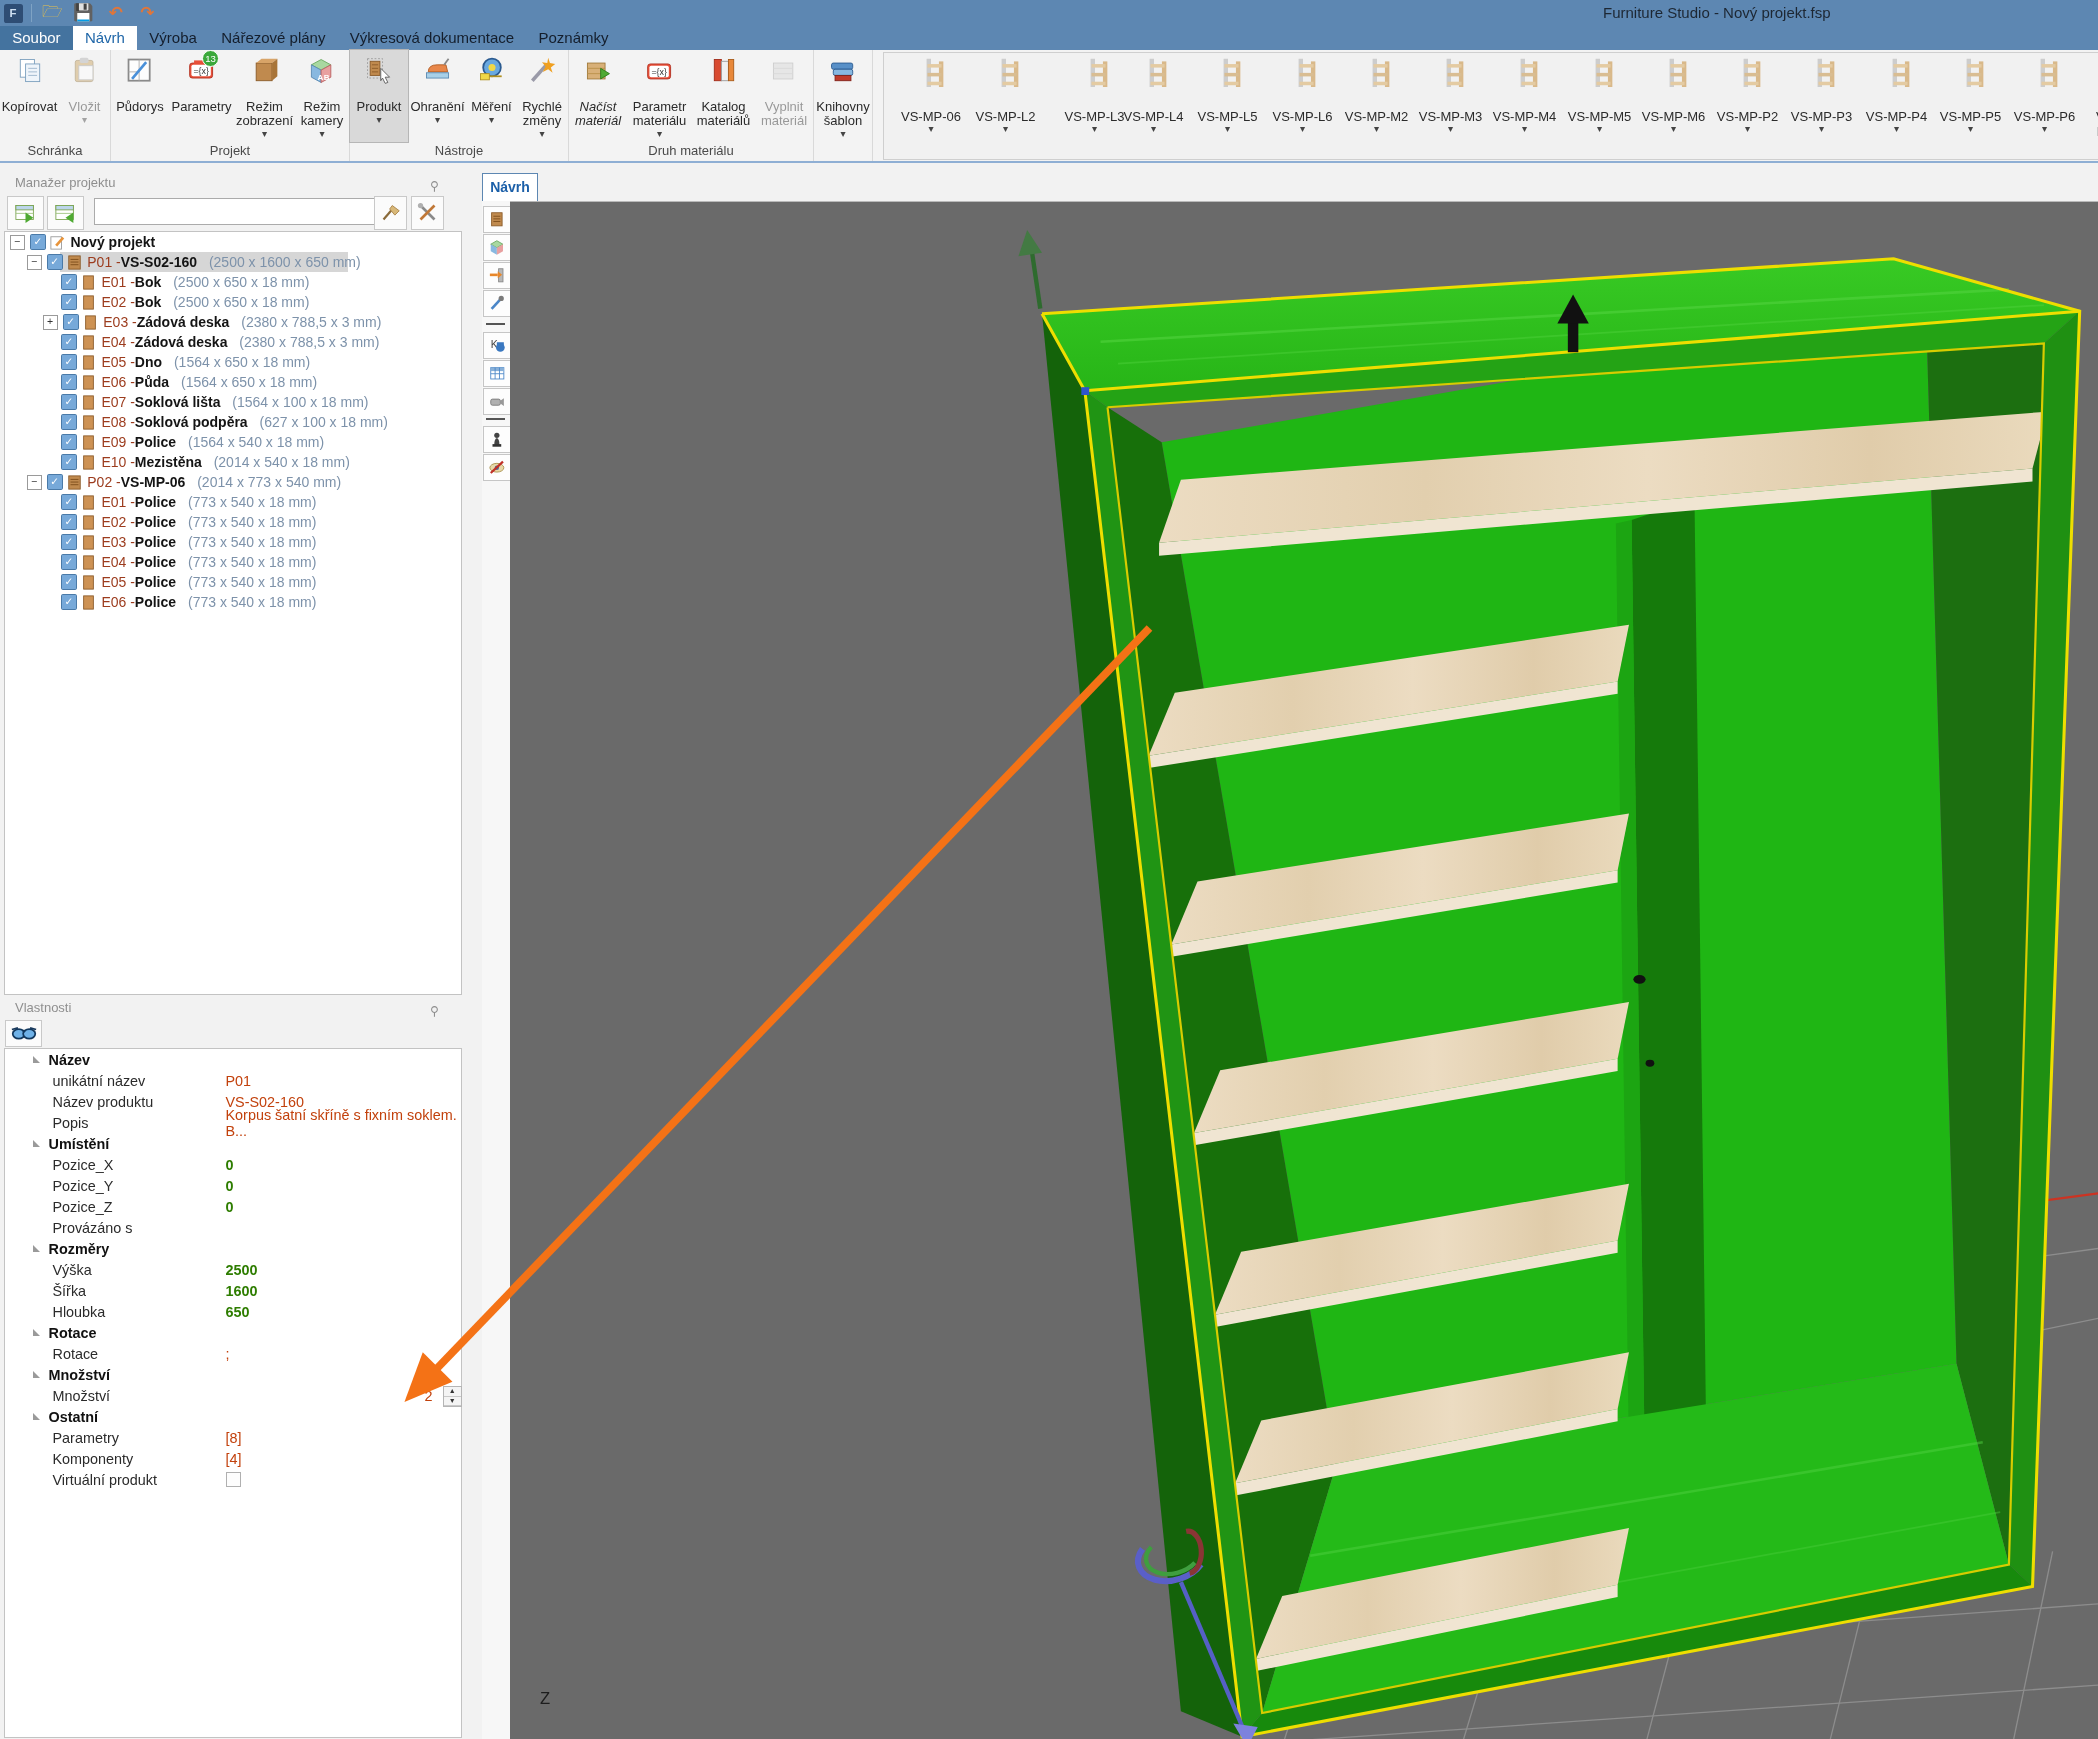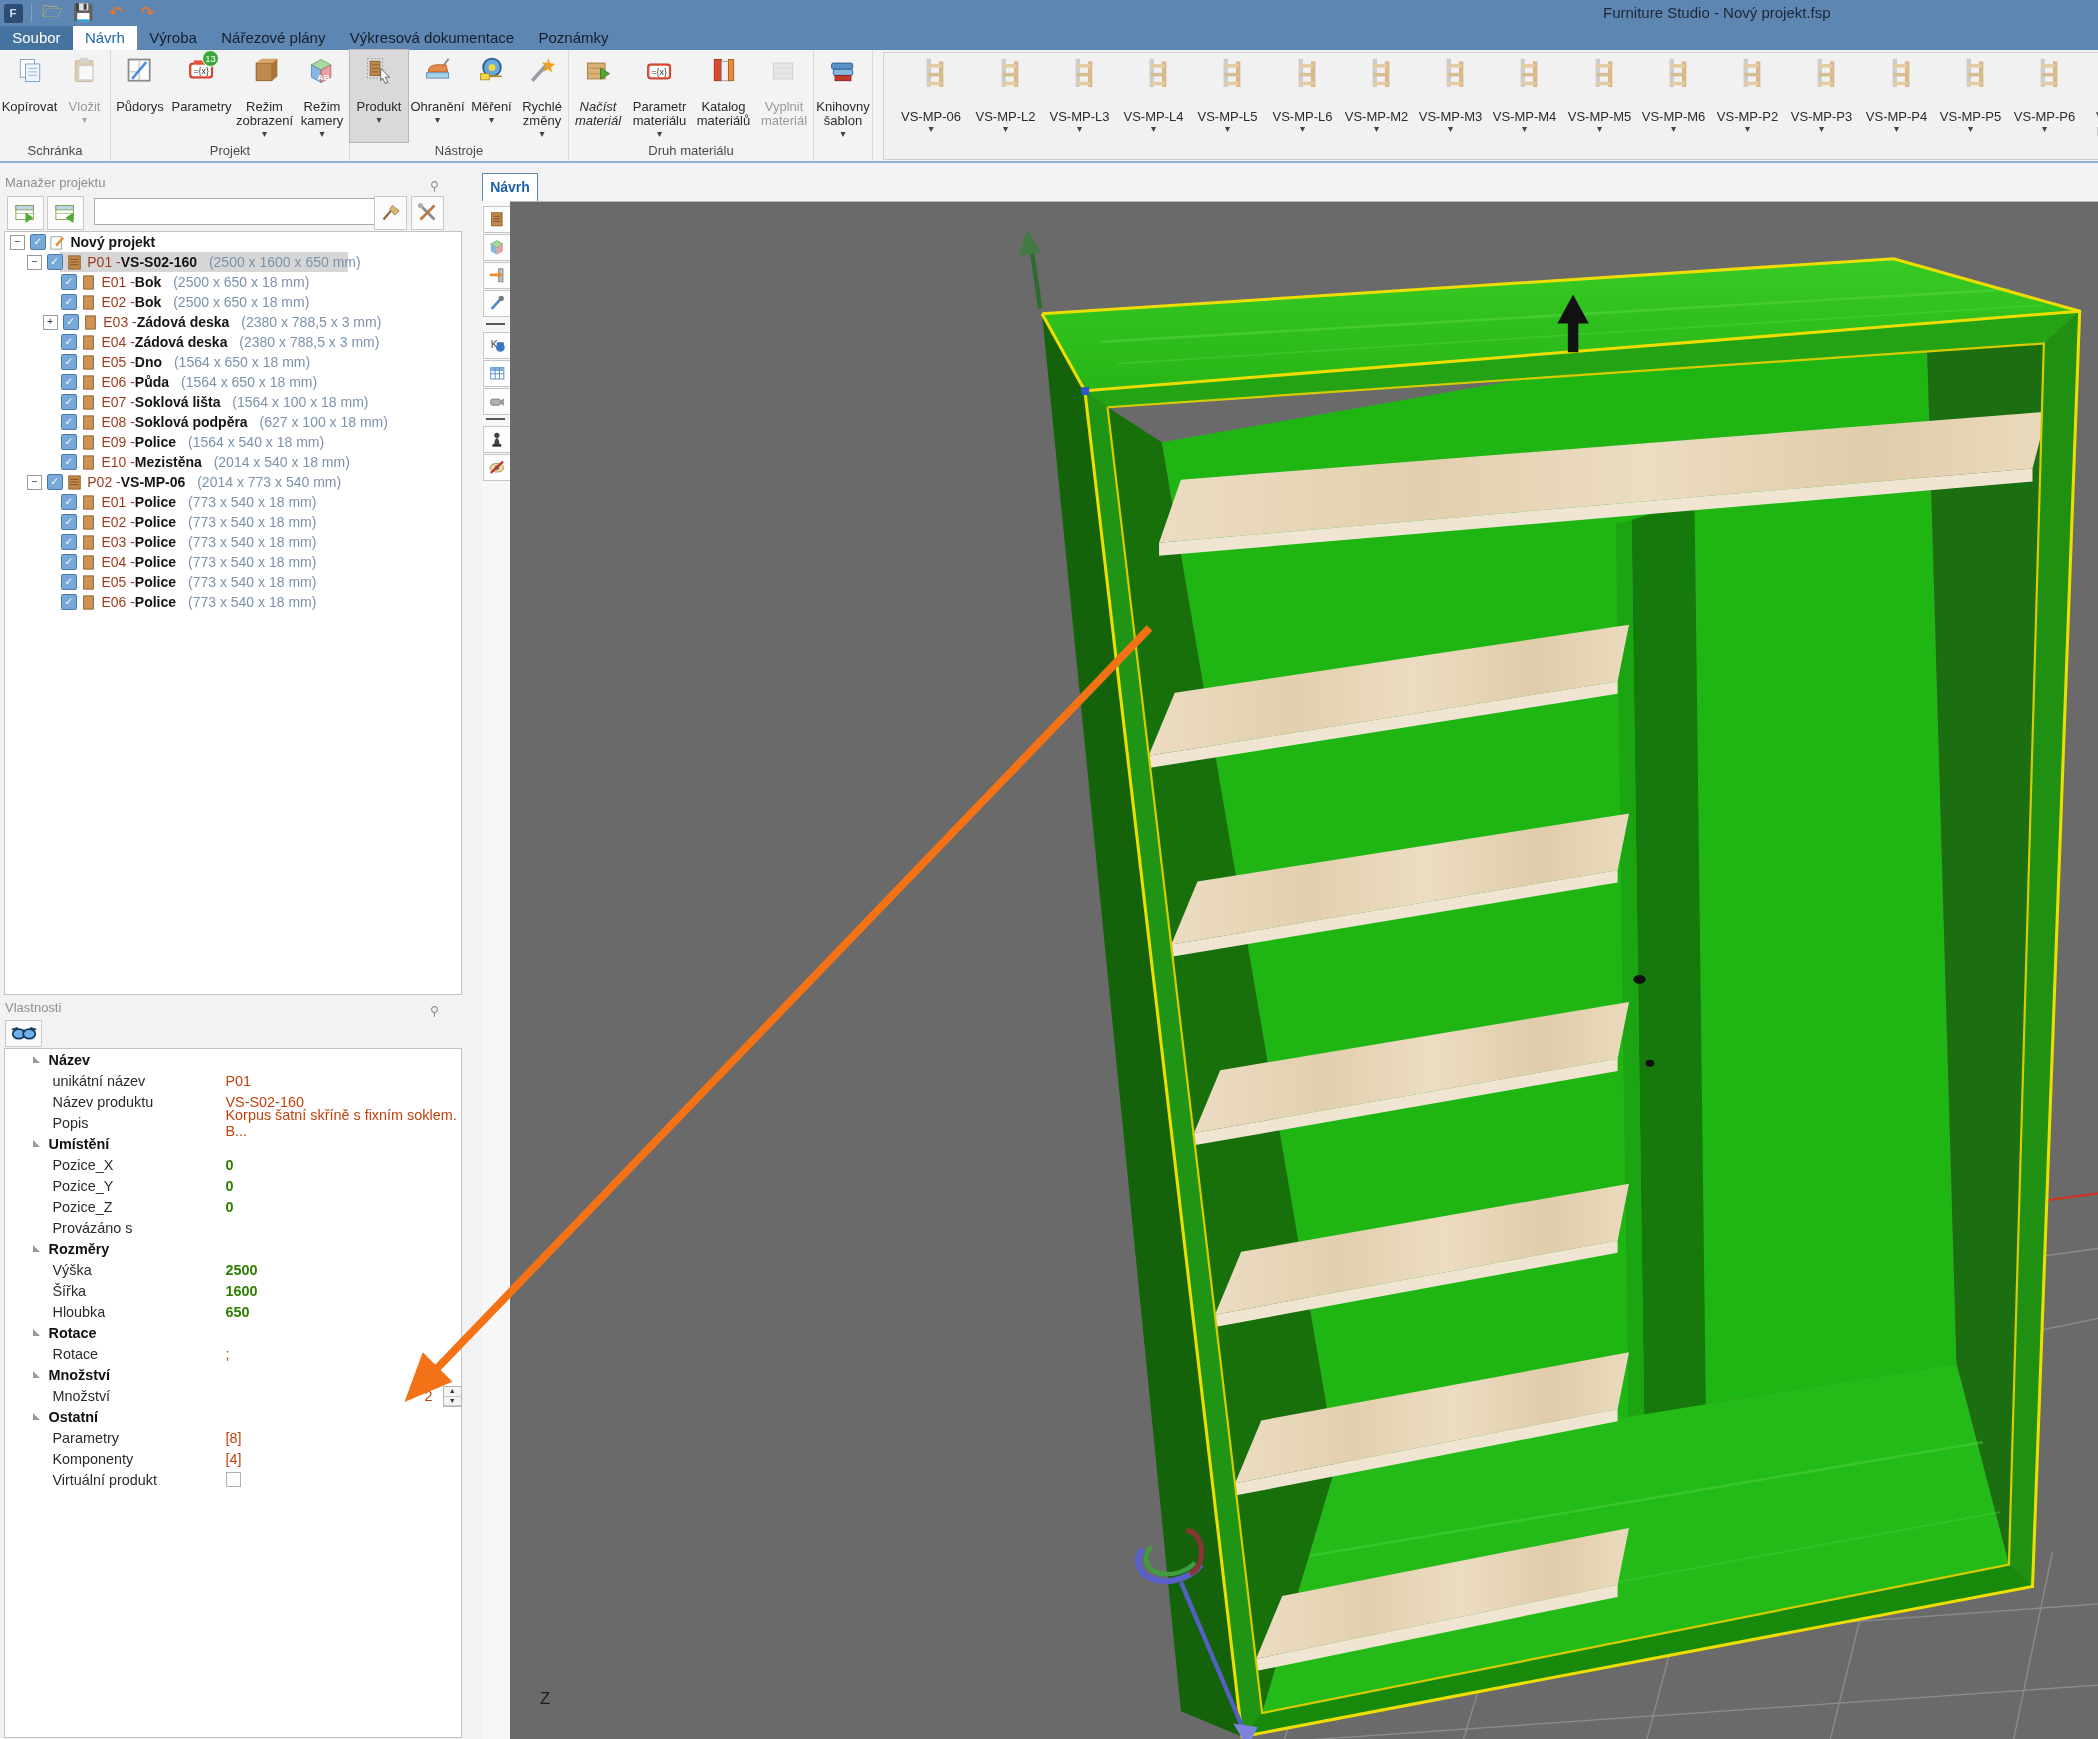--- a/index.html
+++ b/index.html
@@ -34,21 +34,21 @@
   .glabel{height:19px;font-size:13px;color:#4a4a4a;text-align:center;line-height:17.5px;}
   
   #tplstrip{position:absolute;left:883px;top:52px;width:1216px;height:106px;background:#f1f1f1;
             border:0.9px solid #cfcfcf;overflow:hidden;}
   .tpl{position:absolute;top:0;width:73px;height:106px;text-align:center;}
   .tpl .ticon{margin-top:3.5px;height:51px;display:flex;align-items:flex-start;justify-content:center;}
   .tpl .tlabel{font-size:13px;color:#2b2b2b;margin-top:1.7px;}
   .tpl .tarrow{font-size:8.7px;color:#444;}
   
   .panel-h{position:absolute;left:0;width:463px;height:23px;background:#f2f2f2;font-size:13px;color:#8f8f8f;
-           padding-left:5px;line-height:23px;}
+           padding-left:15px;line-height:23px;}
   .pin{position:absolute;left:430px;top:3.5px;width:12.2px;height:14px;color:#8f8f8f;font-size:12.2px;}
   #proj-toolbar{position:absolute;left:0;top:194px;width:463px;height:37px;background:#f2f2f2;}
   .tbtn{position:absolute;top:1.7px;width:35px;height:32px;background:#fbfbfb;border:0.9px solid #c9c9c9;
         display:flex;align-items:center;justify-content:center;}
   #proj-search{position:absolute;left:94px;top:4.4px;width:273px;height:24.5px;border:0.9px solid #ababab;background:#fff;
                font-size:13px;padding:0 5.2px;font-family:inherit;}
   #treebox{position:absolute;left:3.5px;top:231px;width:456px;height:762px;background:#fff;border:0.9px solid #c3c3c3;overflow:hidden;}
   .trow{position:relative;height:20px;display:flex;align-items:center;font-size:14px;white-space:nowrap;}
   .trow .sel{position:absolute;top:0;height:20px;background:#d6d6d6;z-index:0;}
   .texp{width:13px;height:13px;border:0.9px solid #9a9a9a;background:#fff;font-size:10.5px;line-height:11.4px;
@@ -329,21 +329,21 @@
             <rect x="13" y="8" width="16" height="4" fill="#e4cba2"></rect>
             <rect x="13" y="18" width="16" height="4" fill="#d9bd92"></rect>
             <rect x="13" y="28" width="16" height="4" fill="#e4cba2"></rect>
             <rect x="13" y="38" width="16" height="4" fill="#d9bd92"></rect>
             <rect x="13" y="48" width="16" height="4" fill="#e4cba2"></rect>
           </svg>
         </div>
         <div class="tlabel">VS-MP-L2</div>
         <div class="tarrow">▼</div>
       </div>
-      <div class="tpl" style="left: 159px; text-align: center;">
+      <div class="tpl" style="left: 174px; text-align: center;">
         <div class="ticon">
           <svg width="30" height="30" viewBox="0 0 34 34">
             <rect x="12" y="2" width="5" height="52" fill="#cdcdcd"></rect>
             <rect x="26" y="5" width="5" height="52" fill="#d9b98a"></rect>
             <rect x="13" y="8" width="16" height="4" fill="#e4cba2"></rect>
             <rect x="13" y="18" width="16" height="4" fill="#d9bd92"></rect>
             <rect x="13" y="28" width="16" height="4" fill="#e4cba2"></rect>
             <rect x="13" y="38" width="16" height="4" fill="#d9bd92"></rect>
             <rect x="13" y="48" width="16" height="4" fill="#e4cba2"></rect>
           </svg>

